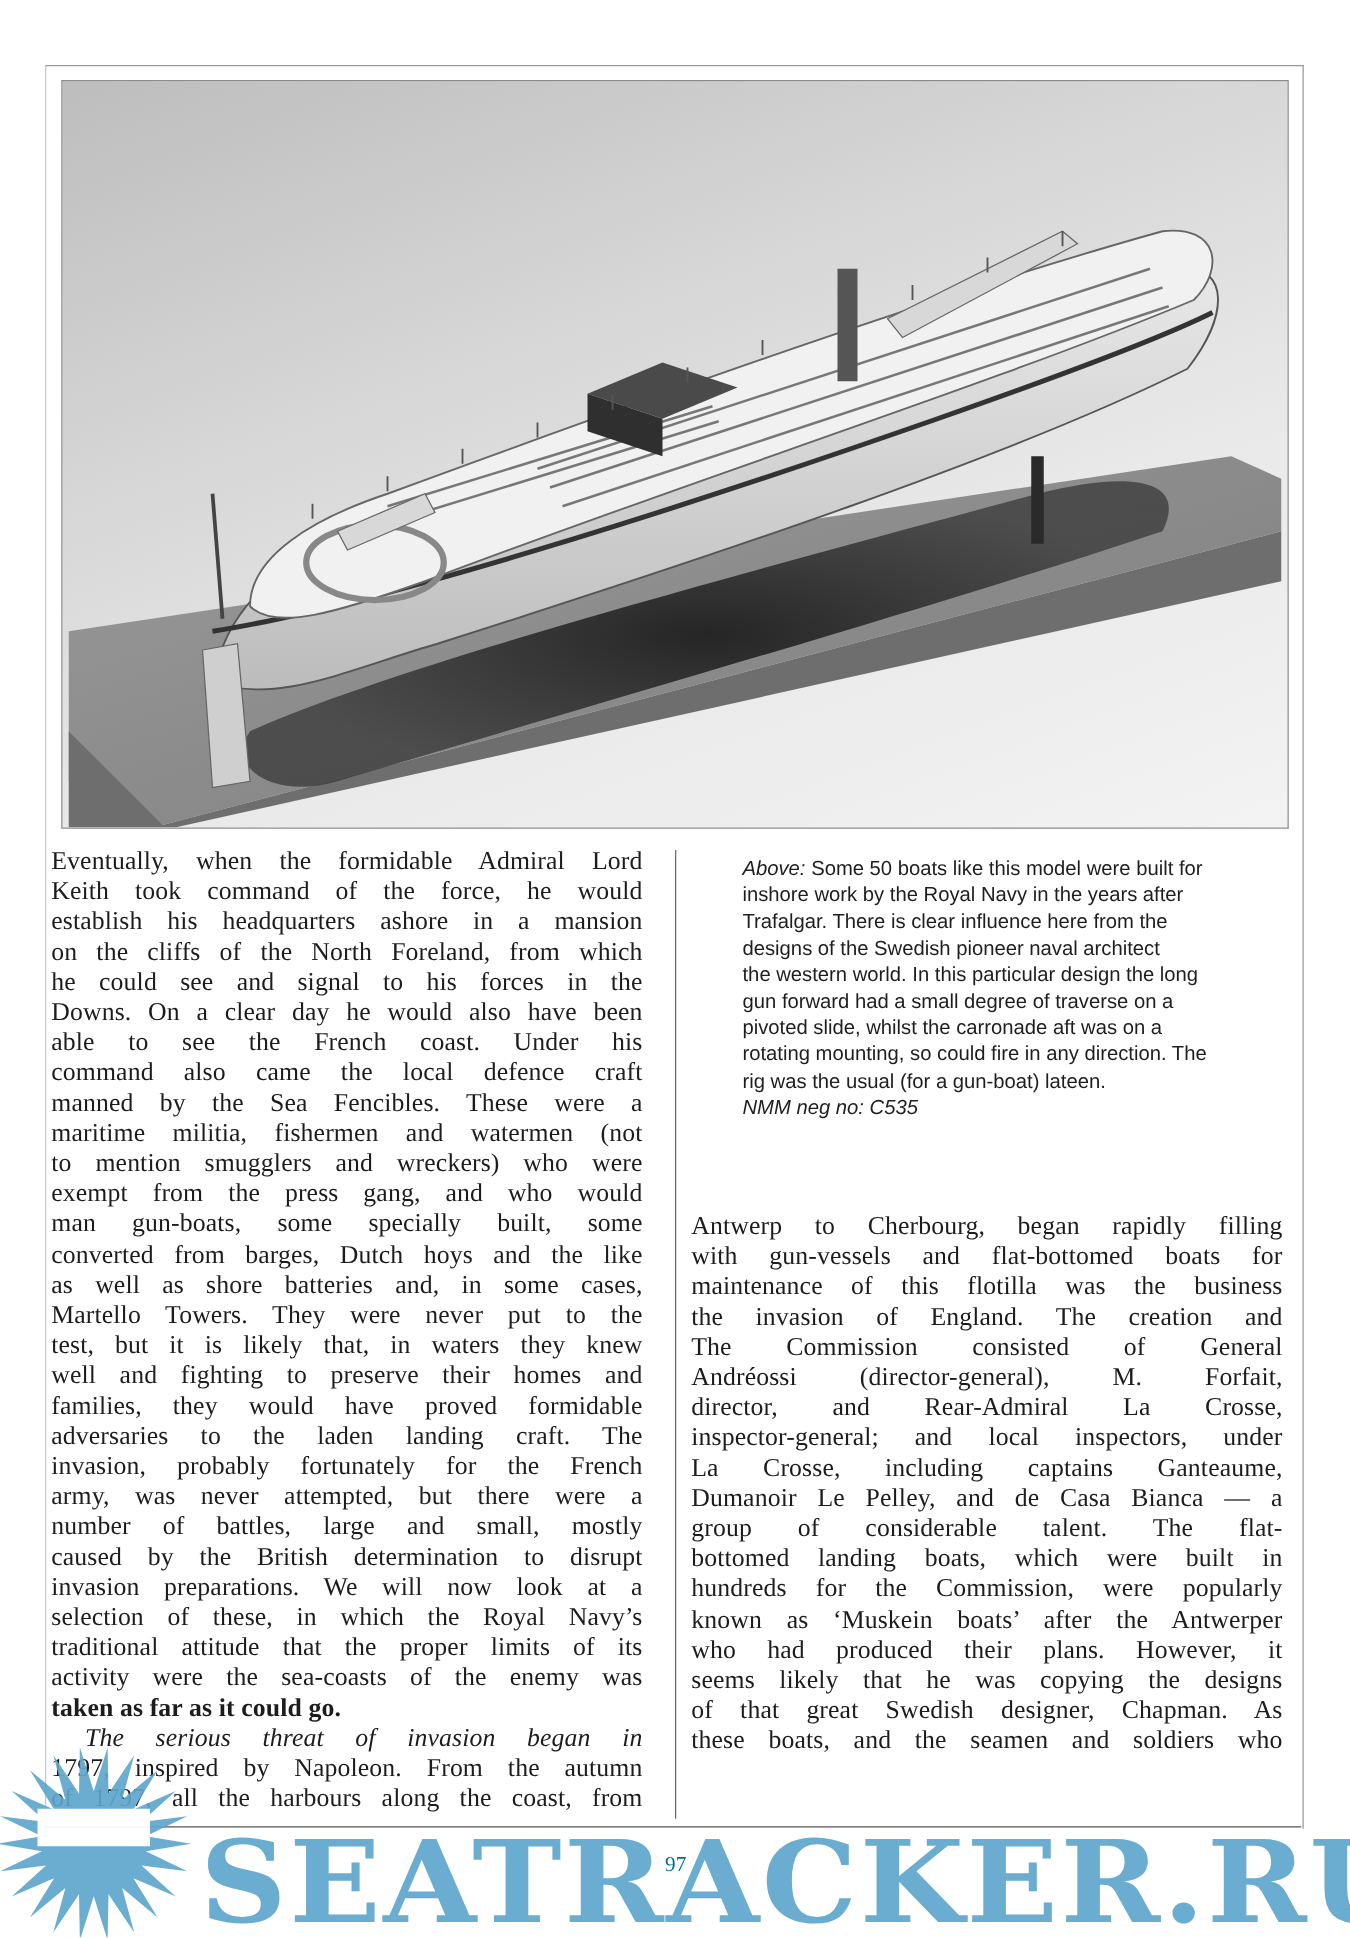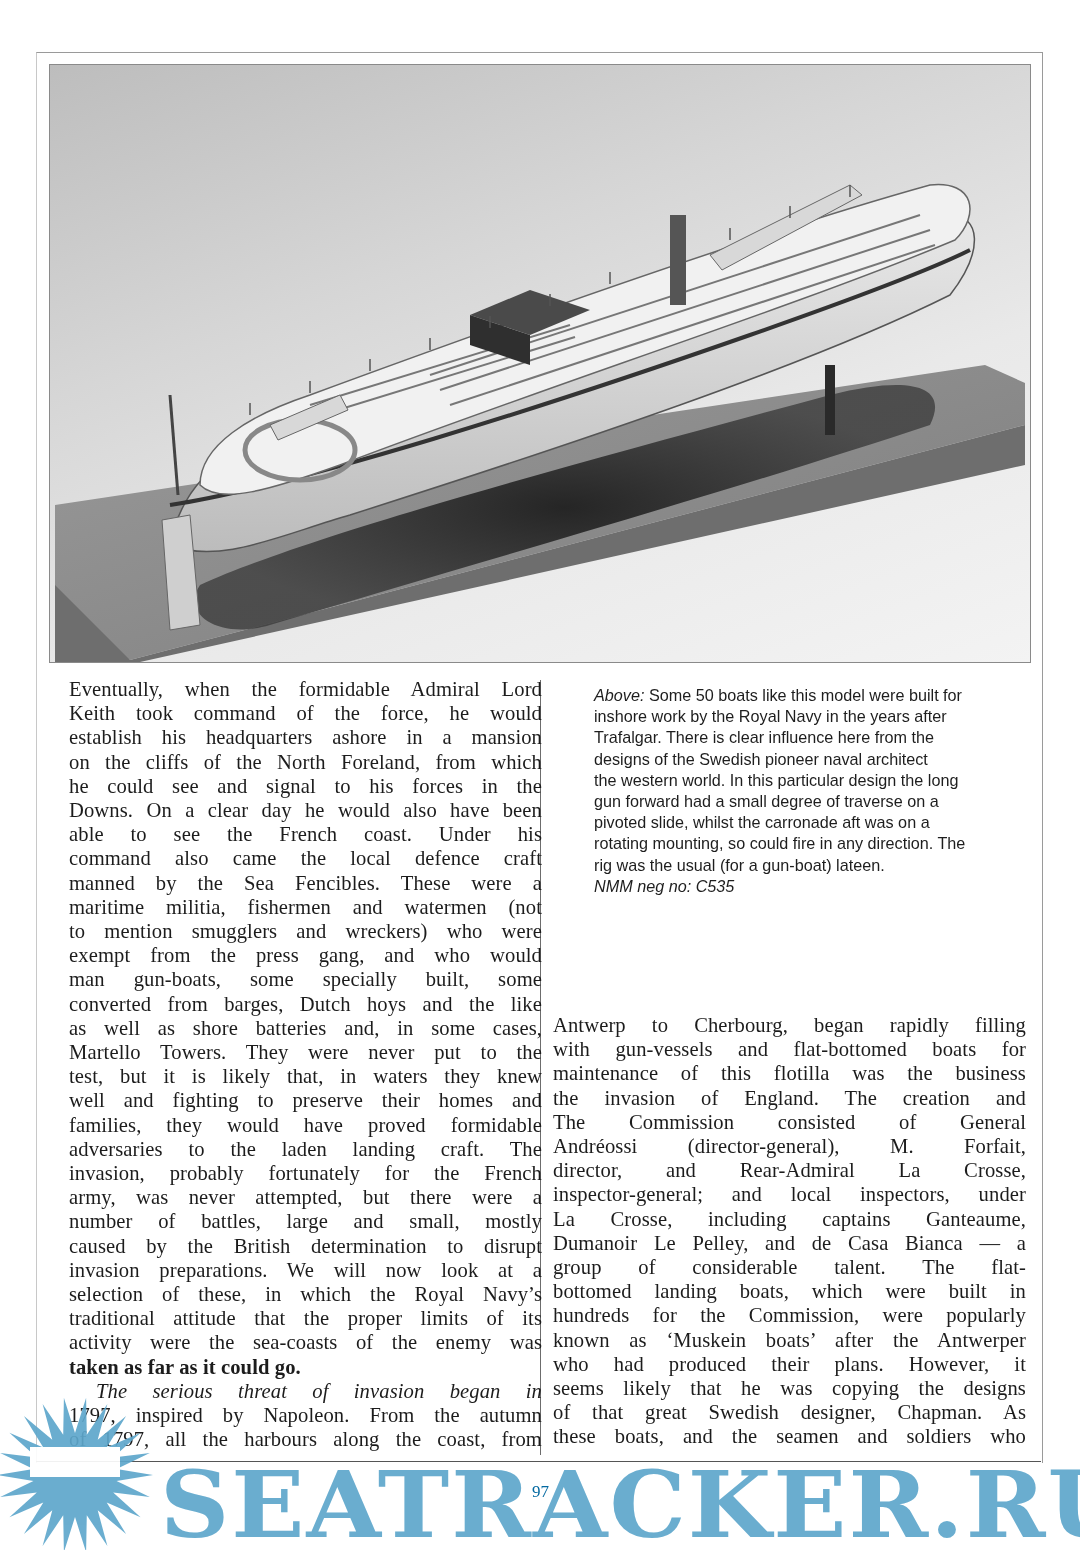--- a/index.html
+++ b/index.html
@@ -9,22 +9,22 @@
   .frame-bottom { position: absolute; left: 36px; top: 1461px; width: 1005px; height: 0; border-top: 1px solid #555; }
 
   .photo { position: absolute; left: 49px; top: 64px; width: 980px; height: 597px; overflow: hidden;
     background: linear-gradient(160deg, #bdbdbd 0%, #d6d6d6 35%, #e9e9e9 65%, #f3f3f3 100%);
     border: 1px solid #8a8a8a; }
   .photo svg { position: absolute; left: 0; top: 0; }
 
   .col-divider { position: absolute; left: 540px; top: 680px; width: 0; height: 775px; border-left: 1px solid #6c6c6c; }
 
   .body-text { position: absolute; font-size: 20.6px; line-height: 24.2px; text-align: justify; color: #1c1c1c; letter-spacing: 0.1px; }
-  .col-left { left: 69px; top: 677px; width: 473px; }
-  .col-right { left: 553px; top: 969px; width: 473px; margin-top: 44px; }
+  .col-left { left: 41px; top: 677px; width: 473px; }
+  .col-right { left: 553px; top: 969px; width: 473px; }
   .body-text .line { display: block; text-align-last: justify; white-space: nowrap; }
   .body-text .line.last { text-align-last: left; font-weight: bold; }
 
   .caption { position: absolute; left: 560px; top: 685px; width: 460px; font-family: "Liberation Sans", "DejaVu Sans", sans-serif; font-size: 16.2px; line-height: 21.2px; color: #1e1e1e; margin-left: 34px; }
   .caption .line { display: block; white-space: nowrap; }
   .caption em { font-style: italic; }
 
   .page-number { position: absolute; left: 532px; top: 1482px; font-size: 17px; color: #0369a1; }
 
   .watermark { position: absolute; left: 0; top: 1380px; width: 1080px; height: 170px; pointer-events: none; }

